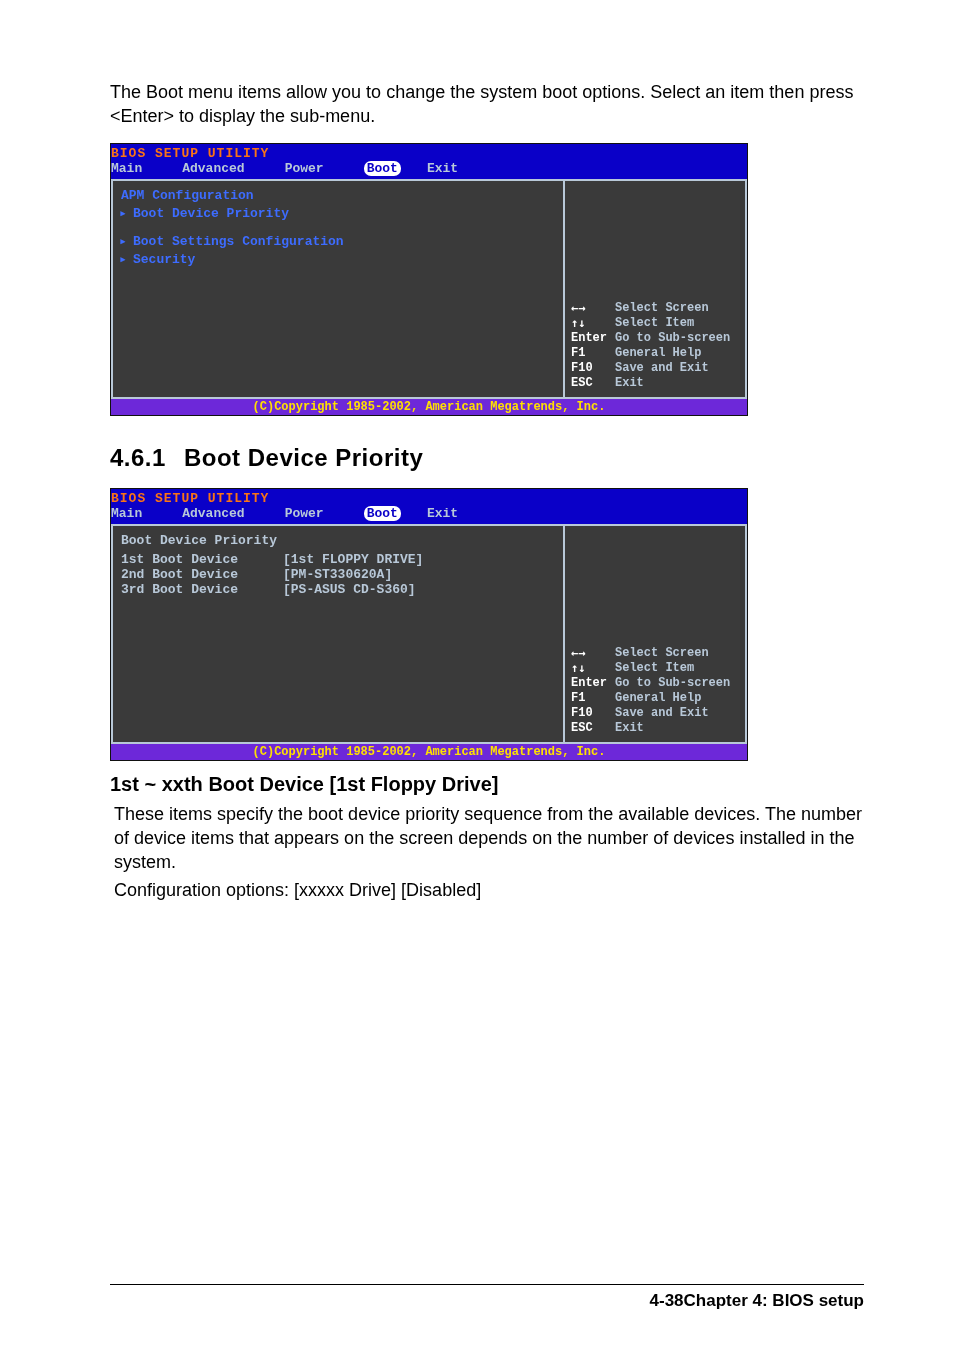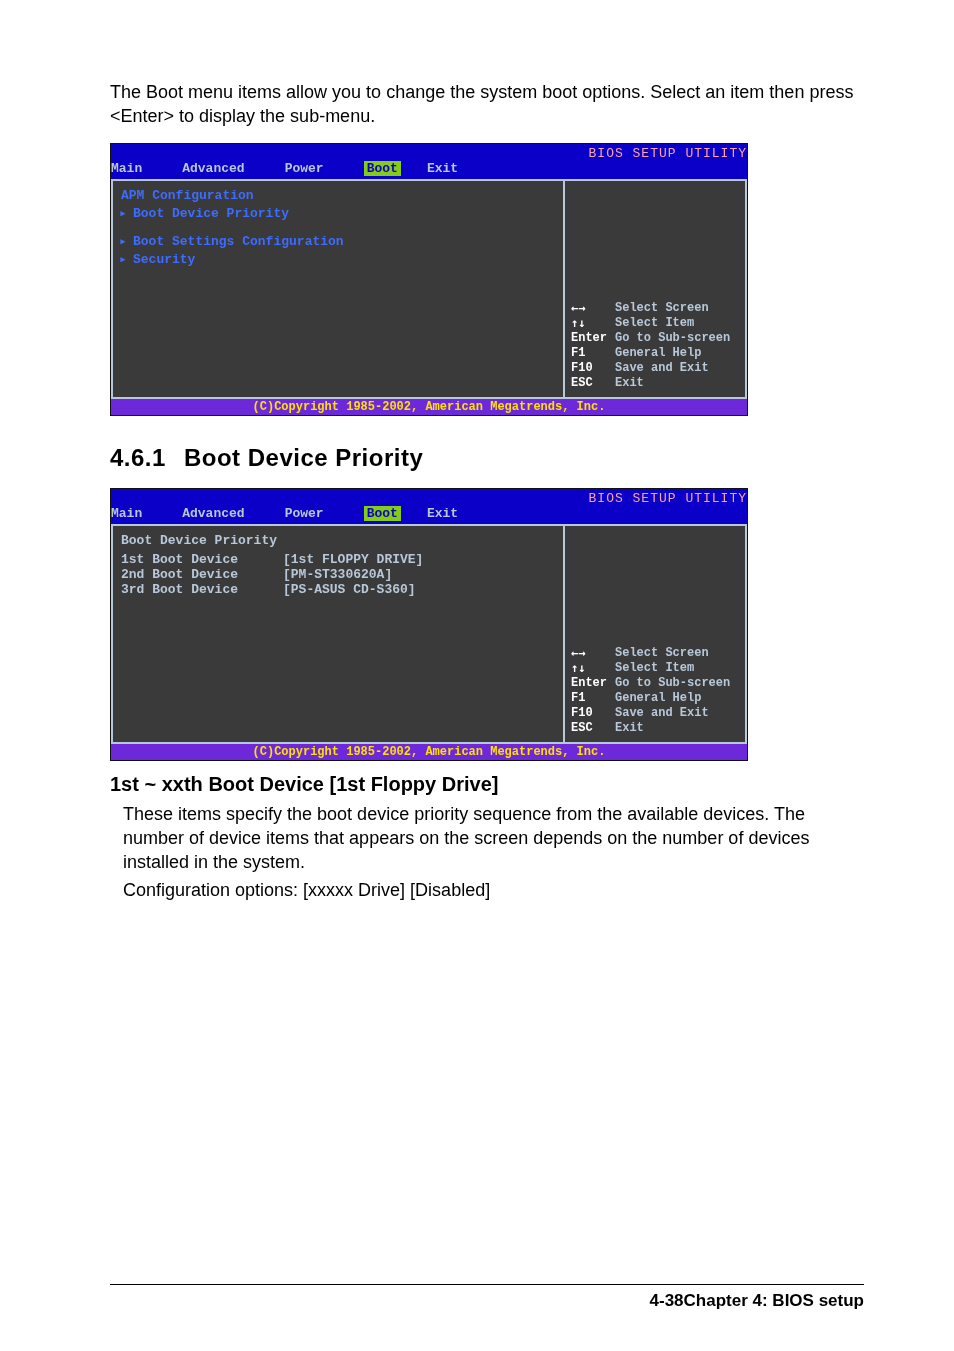--- a/index.html
+++ b/index.html
@@ -36,60 +36,61 @@
   }
   h2.subsection-title .num { margin-right: 18px; }
   h3.item-title {
     font-size: 20px;
     font-weight: 700;
     margin: 12px 0 6px 0;
   }
   p.body {
     font-size: 18px;
     line-height: 1.35;
-    margin: 0 0 4px 13px;
+    margin: 0 0 4px 4px;
   }
 
   
   .bios {
     width: 636px;
     background: #3a3a3a;
     border: 1px solid #111;
     font-family: "Courier New", monospace;
     font-size: 13px;
     color: #fff;
     margin-bottom: 8px;
   }
   .bios-header {
     background: #0a00c8;
     color: #b8c8d8;
     padding: 2px 0 1px 0;
   }
   .bios-title {
-    text-align: right;
-    color: #fca5a5;
-    font-weight: normal;
+    text-align: left;
+    color: #f97316;
+    font-weight: bold;
     letter-spacing: 1px;
   }
   .bios-tabs {
     display: flex;
     padding: 0 10px 2px 0;
     gap: 12px;
   }
   .bios-tab {
     color: #b8c8d8;
     padding: 0 14px 0 0;
     margin-right: 14px;
     font-weight: bold;
   }
   .bios-tab.active {
-    background: #84cc16;
+    background: #ffffff;
     color: #0a00c8;
     padding: 0 3px;
     margin-right: 14px;
+    border-radius: 7px;
   }
   .bios-body {
     display: flex;
     align-items: stretch;
   }
   .bios-main {
     flex: 1;
     background: #3a3a3a;
     border: 2px solid #b8c8d8;
     border-right: none;

